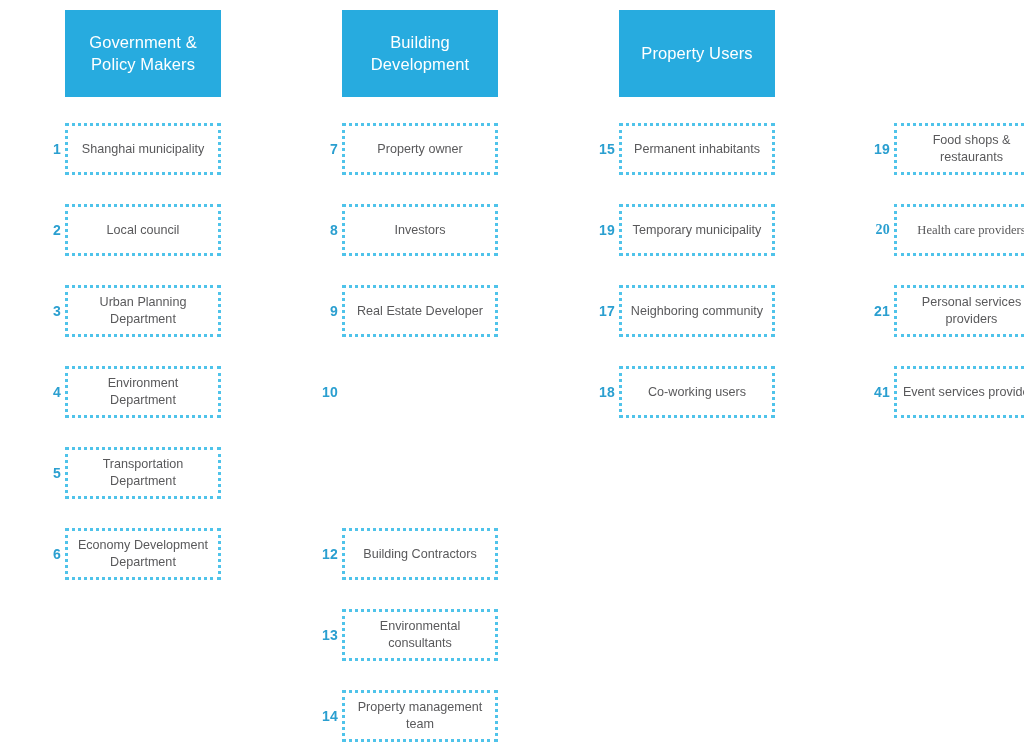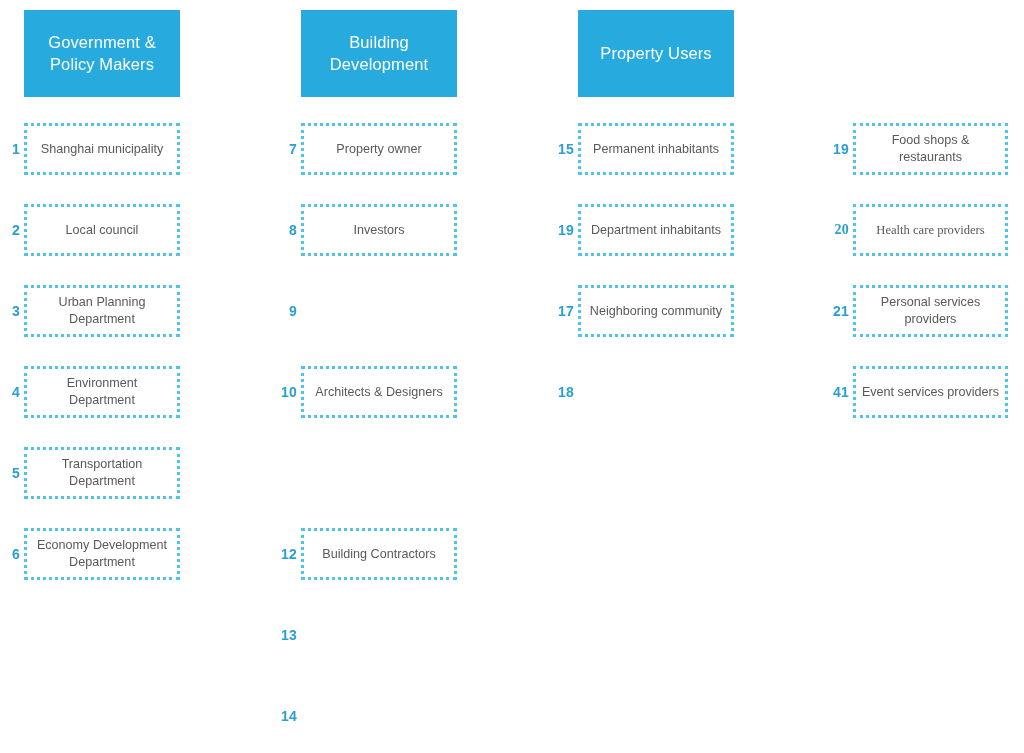--- a/index.html
+++ b/index.html
@@ -12,20 +12,21 @@
     height: 753px;
     overflow: hidden;
     font-family: "Liberation Sans", sans-serif;
     -webkit-font-smoothing: antialiased;
   }
 
   #diagram {
     position: relative;
     width: 848px;
     height: 753px;
+    margin-left: 41px;
   }
 
   .column {
     position: absolute;
     top: 0;
     width: 195px;
     height: 753px;
   }
 
   
@@ -165,64 +166,75 @@
         </div>
       </div>
       <div class="item-row" style="top: 204px;">
         <div class="item-num">8</div>
         <div class="item-box">
           <span class="item-label">Investors</span>
         </div>
       </div>
       <div class="item-row" style="top: 285px;">
         <div class="item-num">9</div>
+        <div class="item-box">
+          <span class="item-label">Real Estate Developer</span>
+        </div>
       </div>
       <div class="item-row" style="top: 366px;">
         <div class="item-num">10</div>
-        <div class="item-box">
-          <span class="item-label">Architects &amp; Designers</span>
-        </div>
       </div>
       <div class="item-row" style="top: 528px;">
         <div class="item-num">12</div>
         <div class="item-box">
           <span class="item-label">Building Contractors</span>
         </div>
       </div>
       <div class="item-row" style="top: 609px;">
         <div class="item-num">13</div>
+        <div class="item-box">
+          <span class="item-label">Environmental
+consultants</span>
+        </div>
       </div>
       <div class="item-row" style="top: 690px;">
         <div class="item-num">14</div>
+        <div class="item-box">
+          <span class="item-label">Property management
+team</span>
+        </div>
       </div>
     </div>
     <div class="column col-2">
       <div class="header-box">
         <span class="item-label">Property Users</span>
       </div>
       <div class="item-row" style="top: 123px;">
         <div class="item-num">15</div>
         <div class="item-box">
           <span class="item-label">Permanent inhabitants</span>
         </div>
       </div>
       <div class="item-row" style="top: 204px;">
         <div class="item-num">19</div>
         <div class="item-box">
-          <span class="item-label">Department inhabitants</span>
+          <span class="item-label">Temporary municipality</span>
         </div>
       </div>
       <div class="item-row" style="top: 285px;">
         <div class="item-num">17</div>
         <div class="item-box">
           <span class="item-label">Neighboring community</span>
         </div>
       </div>
       <div class="item-row" style="top: 366px;">
         <div class="item-num">18</div>
+        <div class="item-box">
+          <span class="item-label">Co-working users</span>
+        </div>
       </div>
     </div>
     <div class="column col-3">
       <div class="item-row" style="top: 123px;">
         <div class="item-num">19</div>
         <div class="item-box">
           <span class="item-label">Food shops &amp;
 restaurants</span>
         </div>
       </div>

